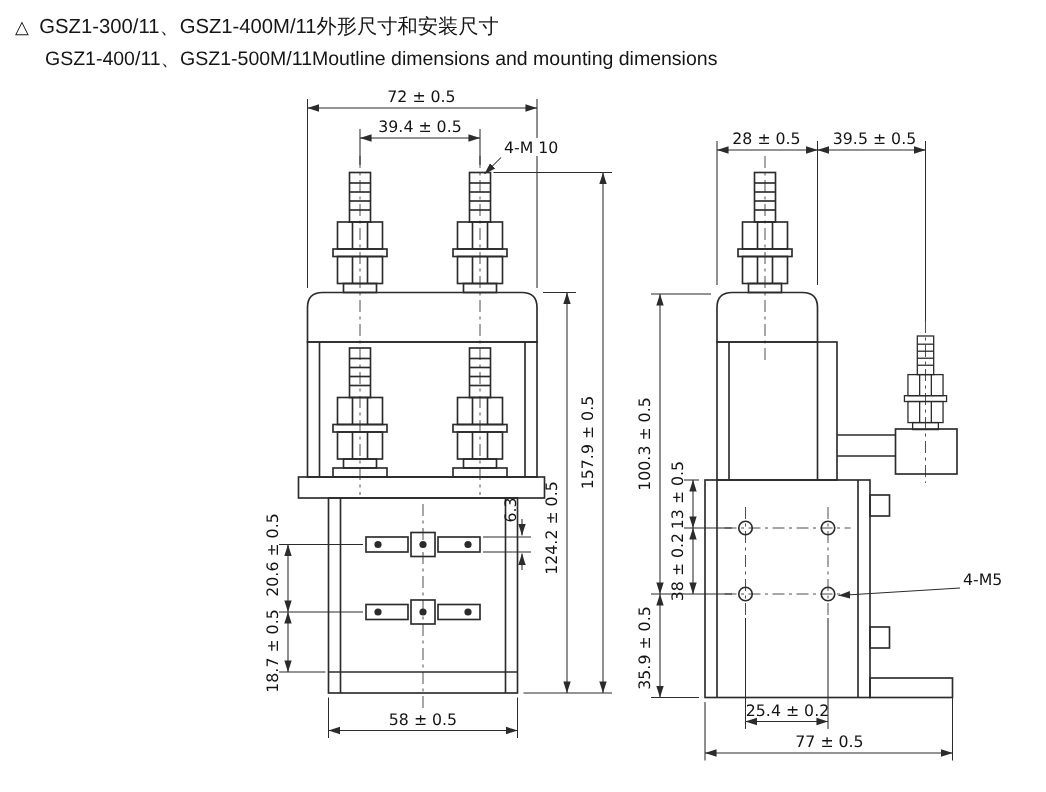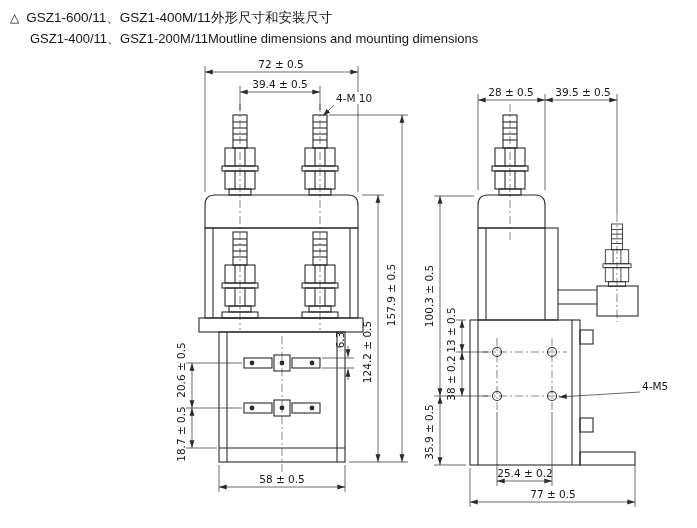--- a/index.html
+++ b/index.html
@@ -19,24 +19,24 @@
   .fillDark{fill:#2b2b2b;stroke:none;}
   #arr path{fill:#2b2b2b;}
 </style>
 </head>
 <body>
 
 <div class="page">
 
   <div class="title-block">
     <div class="title-row">
-      <span class="marker">△</span><span>GSZ1-600/11、GSZ1-400M/11外形尺寸和安装尺寸</span>
+      <span class="marker">△</span><span>GSZ1-300/11、GSZ1-400M/11外形尺寸和安装尺寸</span>
     </div>
     <div class="title-row en">
-      <span>GSZ1-400/11、GSZ1-200M/11Moutline dimensions and mounting dimensions</span>
+      <span>GSZ1-400/11、GSZ1-500M/11Moutline dimensions and mounting dimensions</span>
     </div>
   </div>
 
   <svg width="697" height="528" viewBox="0 0 697 528">
     <defs>
       <marker id="arr" viewBox="0 0 10 8" refX="10" refY="4" markerWidth="11" markerHeight="9" orient="auto-start-reverse">
         <path d="M0,0.8 L10,4 L0,7.2 Z"></path>
       </marker>
       <g id="stud">
         <rect class="ol" x="-7" y="0" width="14" height="33"></rect>

